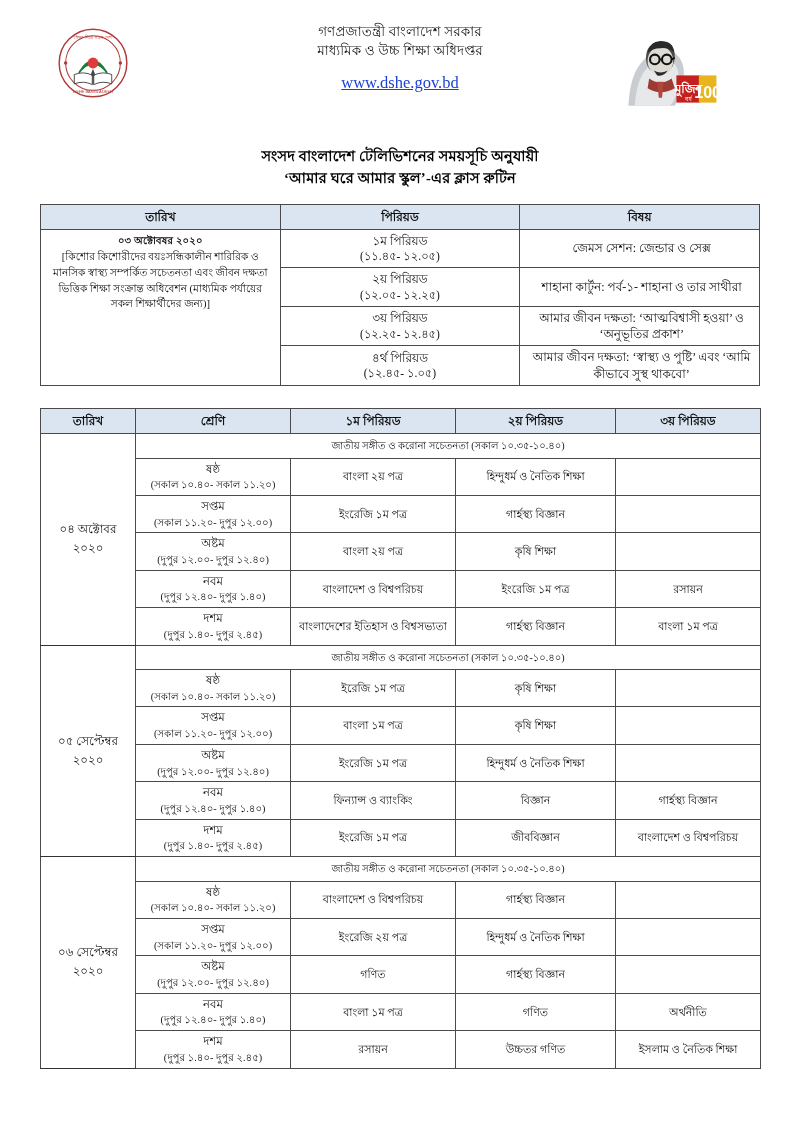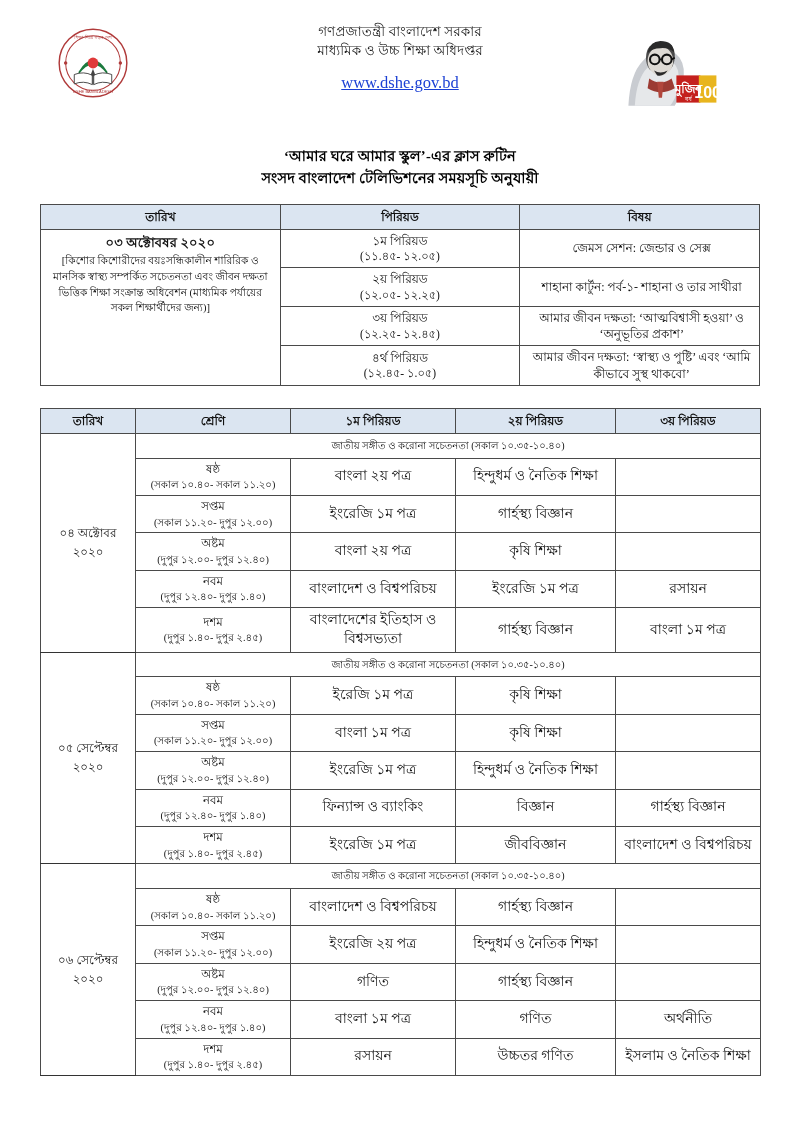--- a/index.html
+++ b/index.html
@@ -93,21 +93,21 @@
   }
 
   
   #table-notice { margin-top: 14px; }
   #table-notice .date-cell {
     width: 148px;
     padding: 4px 6px 8px;
     vertical-align: top;
   }
   #table-notice .date-cell .big-date {
-    font-size: 13px;
+    font-size: 10px;
     font-weight: bold;
     display: block;
     margin-bottom: 2px;
     letter-spacing: .2px;
   }
   #table-notice .date-cell .note {
     font-size: 10.5px;
     line-height: 1.5;
     display: block;
   }
@@ -131,21 +131,21 @@
   .anthem-cell {
     font-size: 10px;
     padding: 5px 4px;
   }
   .date-big {
     font-size: 11.8px;
     line-height: 1.6;
   }
   .class-name { display: block; font-size: 11.6px; }
   .class-time { display: block; font-size: 10.2px; margin-top: 1px; }
-  .subj { font-size: 14px; }
+  .subj { font-size: 11px; }
 
   tr.block-start > td { border-top: 1.6px solid #333; }
   td.block-date { border-bottom: 1.6px solid #333; }
 
   .rowtall td { height: 36px; }
   .row-med td { height: 31px; }
 </style>
 </head>
 <body>
 
@@ -196,22 +196,22 @@
   </div>
 
   <div class="header-center">
     <div class="gov-line">গণপ্রজাতন্ত্রী বাংলাদেশ সরকার</div>
     <div class="gov-line">মাধ্যমিক ও উচ্চ শিক্ষা অধিদপ্তর</div>
     <a class="website" href="#">www.dshe.gov.bd</a>
   </div>
 </div>
 
 <div class="doc-title">
+  <div>সংসদ বাংলাদেশ টেলিভিশনের সময়সূচি অনুযায়ী</div>
   <div>‘আমার ঘরে আমার স্কুল’-এর ক্লাস রুটিন</div>
-  <div>সংসদ বাংলাদেশ টেলিভিশনের সময়সূচি অনুযায়ী</div>
 </div>
 
 <div class="tbl-wrap">
   <table id="table-notice">
     <thead>
       <tr>
         <th class="date-col">তারিখ</th>
         <th class="period-col">পিরিয়ড</th>
         <th class="subject-col">বিষয়</th>
       </tr>

